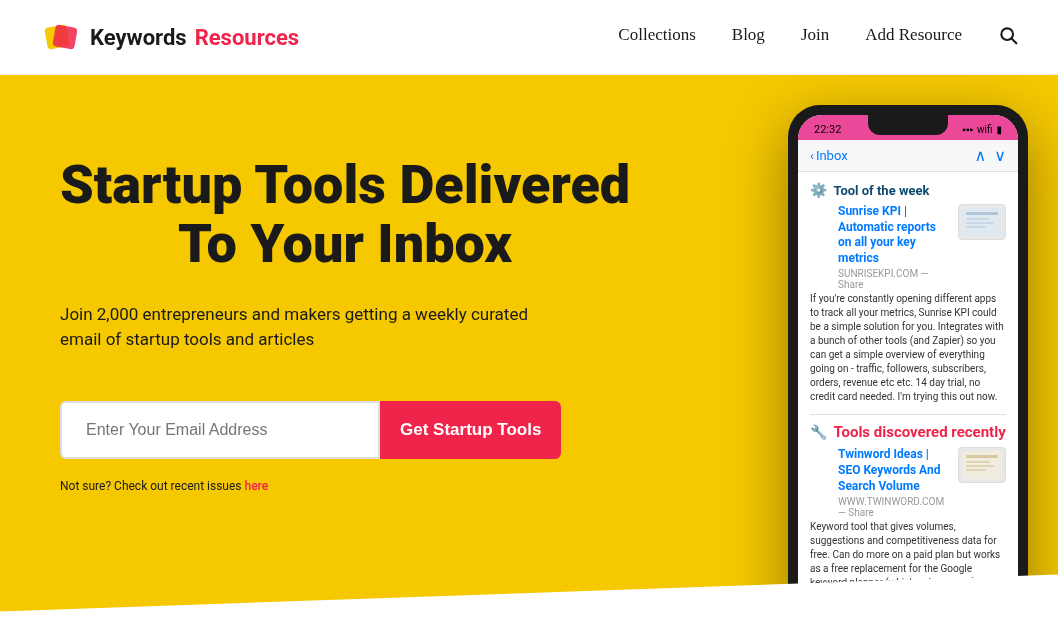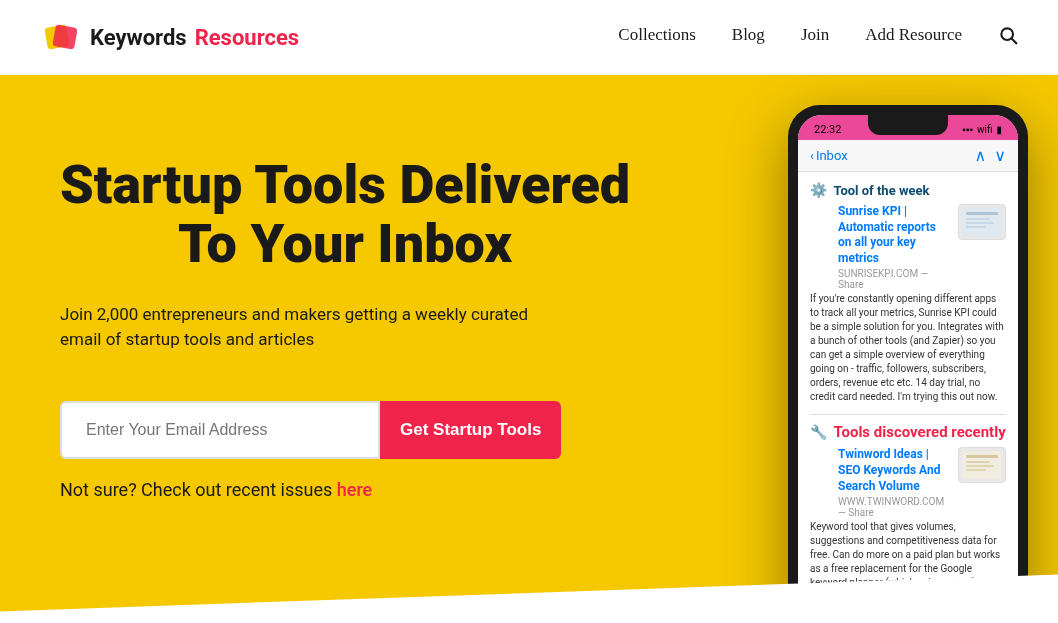--- a/index.html
+++ b/index.html
@@ -111,21 +111,21 @@
       color: #fff;
       font-size: 17px;
       font-weight: 700;
       border: none;
       border-radius: 0 6px 6px 0;
       cursor: pointer;
       white-space: nowrap;
     }
 
     .recent-issues {
-      font-size: 18px;
+      font-size: 12px;
       color: #1a1a1a;
     }
     .recent-issues a {
       color: #f0234a;
       text-decoration: none;
       font-weight: 500;
     }
 
     
     .phone-container {

